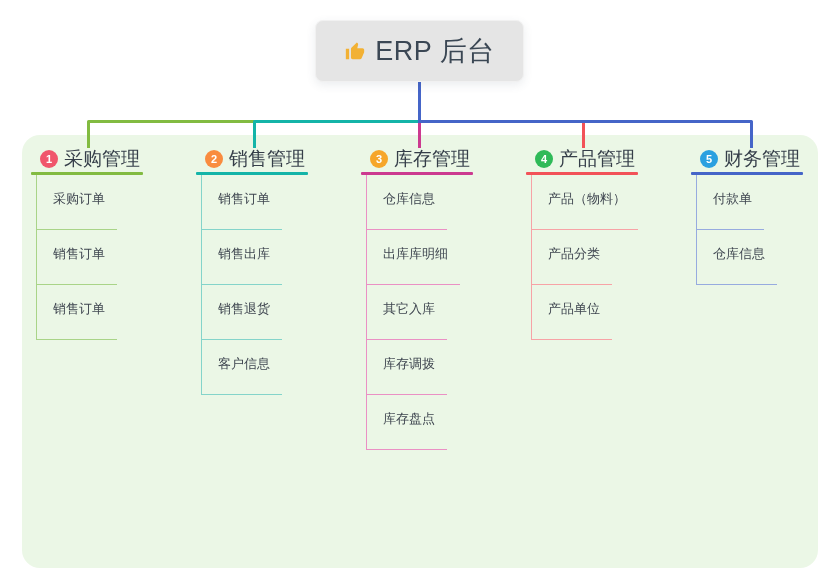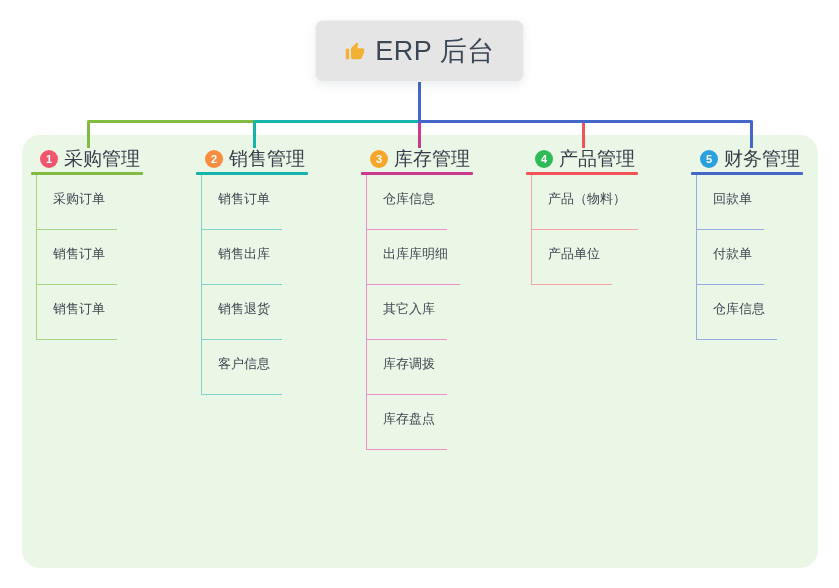--- a/index.html
+++ b/index.html
@@ -160,36 +160,36 @@
     <div class="bhead">
       <span class="bnum">4</span>
       <span class="blabel">产品管理</span>
     </div>
     <div class="bline"></div>
     <div class="children">
       <div class="child">
           <span>产品（物料）</span>
         </div>
       <div class="child">
+          <span>产品分类</span>
+        </div>
+      <div class="child">
           <span>产品单位</span>
         </div>
     </div>
   </div>
 
   <div class="branch" style="left: 691px; --main: #4565c8; --light: #97abdf; --circle: #2ba0e0;">
     <div class="bhead">
       <span class="bnum">5</span>
       <span class="blabel">财务管理</span>
     </div>
     <div class="bline"></div>
     <div class="children">
       <div class="child">
-          <span>回款单</span>
-        </div>
-      <div class="child">
           <span>付款单</span>
         </div>
       <div class="child">
           <span>仓库信息</span>
         </div>
     </div>
   </div>
 
 </div>
 

